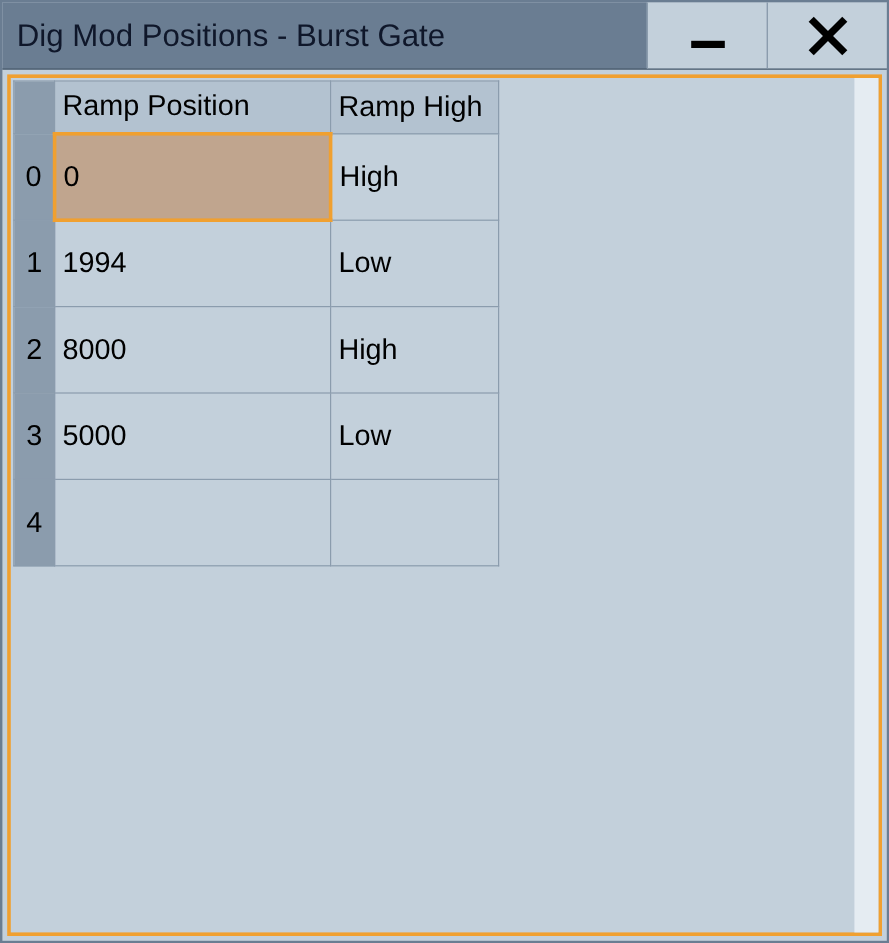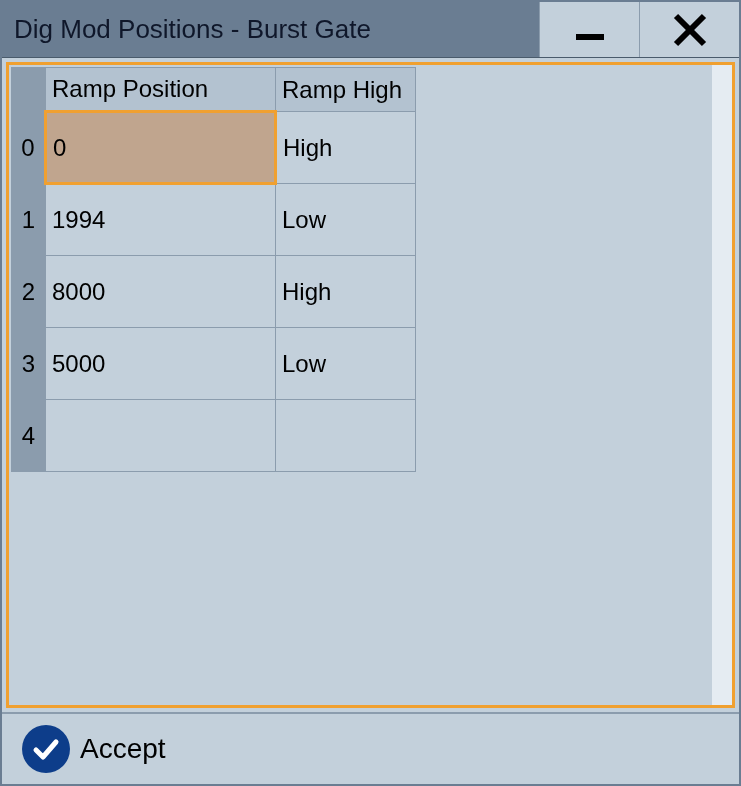--- a/index.html
+++ b/index.html
@@ -188,24 +188,14 @@
               <td class="rownum">4</td>
               <td class="col-pos"></td>
               <td class="col-state"></td>
             </tr>
           </tbody>
       </table>
     </div>
     <div class="scroll-area"></div>
   </div>
 
-  <div class="footer">
-    <div class="accept-btn">
-      <div class="accept-icon">
-        <svg width="32" height="32" viewBox="0 0 32 32">
-          <polyline points="6,17 13,24 26,9" fill="none" stroke="#fff" stroke-width="5" stroke-linecap="round" stroke-linejoin="round"></polyline>
-        </svg>
-      </div>
-      <div class="accept-label">Accept</div>
-    </div>
-  </div>
 
 </div>
 
 </body></html>

